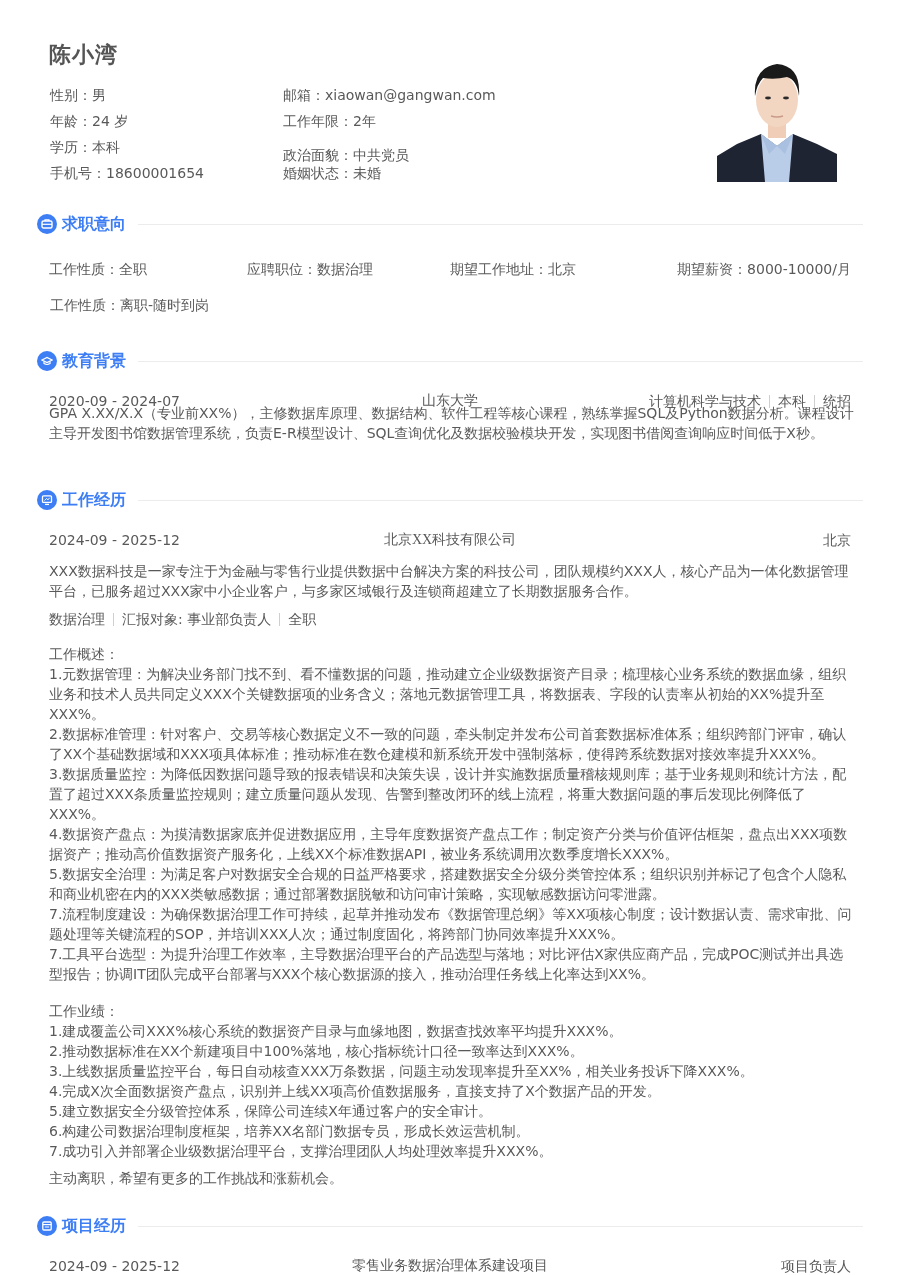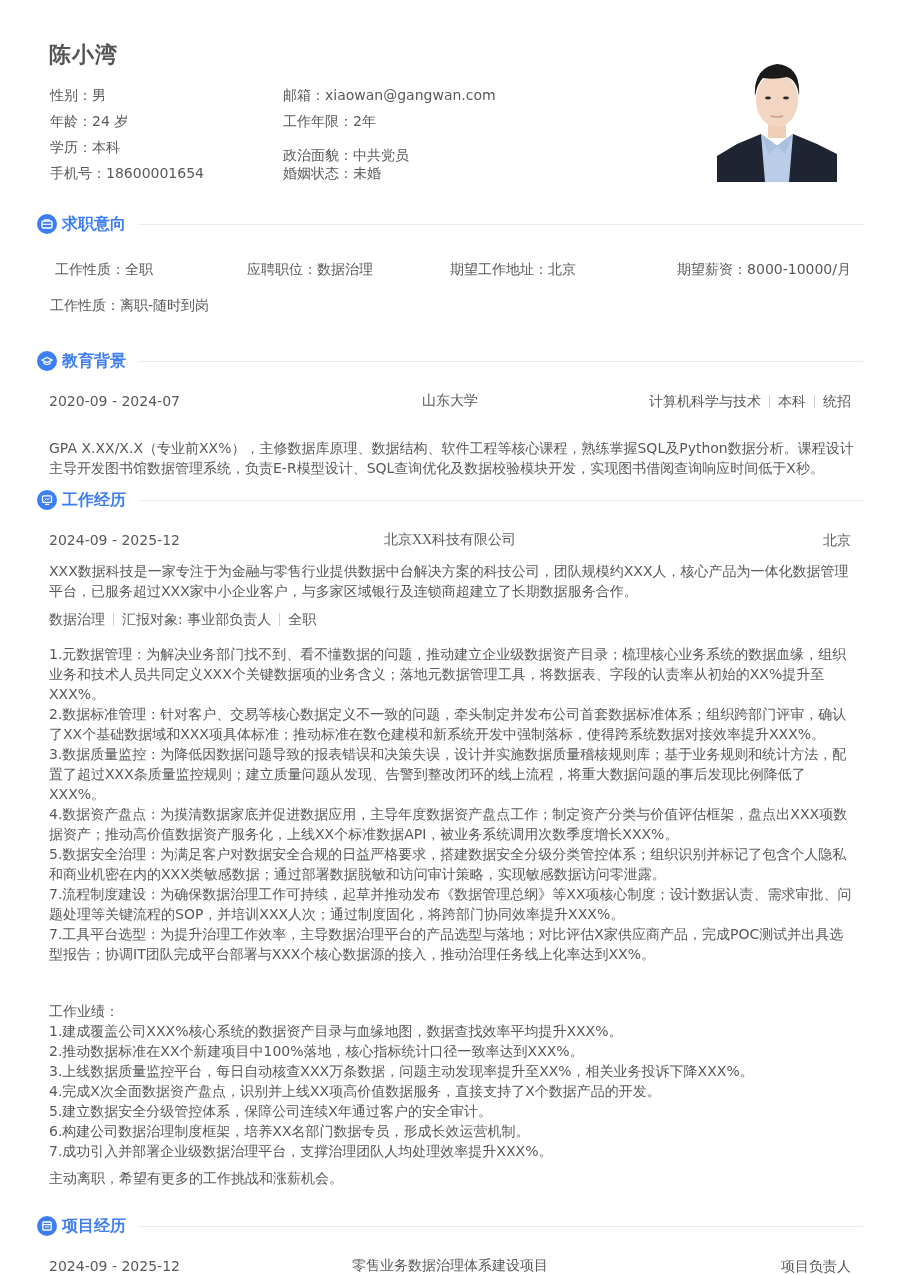--- a/index.html
+++ b/index.html
@@ -73,21 +73,21 @@
         <rect x="1" y="3" width="10" height="7" rx="1.5" fill="none" stroke="#fff" stroke-width="1.4"></rect>
         <path d="M4 3 V1.8 H8 V3" stroke="#fff" stroke-width="1.2" fill="none"></path>
         <line x1="1" y1="6.3" x2="11" y2="6.3" stroke="#fff" stroke-width="1.2"></line>
       </svg>
   </span>
   <span class="section-title">求职意向</span>
   <span class="section-line"></span>
 </div>
 
 <div class="row" style="top:258px; height:22px">
-  <span class="abs" style="left:6px"><span>工作性质：</span><span>全职</span></span>
+  <span class="abs" style="left:0"><span>工作性质：</span><span>全职</span></span>
   <span class="abs" style="left:198px"><span>应聘职位：</span><span>数据治理</span></span>
   <span class="abs" style="left:401px"><span>期望工作地址：</span><span>北京</span></span>
   <span class="abs right"><span>期望薪资：</span><span>8000-10000/月</span></span>
 </div>
 <div class="row" style="top:294px; height:22px">
   <span class="abs" style="left:1px"><span>工作性质：</span><span>离职-随时到岗</span></span>
 </div>
 
 <div class="section-head" style="top:349px">
   <span class="section-icon">
@@ -98,21 +98,21 @@
   </span>
   <span class="section-title">教育背景</span>
   <span class="section-line"></span>
 </div>
 
 <div class="row" style="top:390px; height:22px">
   <span class="abs" style="left:0">2020-09 - 2024-07</span>
   <span class="abs center">山东大学</span>
   <span class="abs right"><span>计算机科学与技术</span><span class="sep"></span><span>本科</span><span class="sep"></span><span>统招</span></span>
 </div>
-<div class="para" style="top:438px">GPA X.XX/X.X（专业前XX%），主修数据库原理、数据结构、软件工程等核心课程，熟练掌握SQL及Python数据分析。课程设计主导开发图书馆数据管理系统，负责E-R模型设计、SQL查询优化及数据校验模块开发，实现图书借阅查询响应时间低于X秒。</div>
+<div class="para" style="top:403px">GPA X.XX/X.X（专业前XX%），主修数据库原理、数据结构、软件工程等核心课程，熟练掌握SQL及Python数据分析。课程设计主导开发图书馆数据管理系统，负责E-R模型设计、SQL查询优化及数据校验模块开发，实现图书借阅查询响应时间低于X秒。</div>
 
 <div class="section-head" style="top:488px">
   <span class="section-icon">
     <svg width="12" height="12" viewBox="0 0 12 12">
         <rect x="1.5" y="1.8" width="9" height="6.6" rx="1" fill="none" stroke="#fff" stroke-width="1.3"></rect>
         <line x1="4" y1="10.4" x2="8" y2="10.4" stroke="#fff" stroke-width="1.3"></line>
         <path d="M3.5 6.5 L5.5 4.5 L7 5.8 L8.6 3.8" stroke="#fff" stroke-width="1" fill="none"></path>
       </svg>
   </span>
   <span class="section-title">工作经历</span>
@@ -123,20 +123,21 @@
   <span class="abs" style="left:0">2024-09 - 2025-12</span>
   <span class="abs center">北京XX科技有限公司</span>
   <span class="abs right">北京</span>
 </div>
 <div class="para" style="top:561px">XXX数据科技是一家专注于为金融与零售行业提供数据中台解决方案的科技公司，团队规模约XXX人，核心产品为一体化数据管理平台，已服务超过XXX家中小企业客户，与多家区域银行及连锁商超建立了长期数据服务合作。</div>
 <div class="para" style="top:609px">
   <span>数据治理</span><span class="sep"></span><span>汇报对象: 事业部负责人</span><span class="sep"></span><span>全职</span>
 </div>
 
 <div class="para" style="top:644px">
+  <p>工作概述：</p>
   <p>1.元数据管理：为解决业务部门找不到、看不懂数据的问题，推动建立企业级数据资产目录；梳理核心业务系统的数据血缘，组织业务和技术人员共同定义XXX个关键数据项的业务含义；落地元数据管理工具，将数据表、字段的认责率从初始的XX%提升至XXX%。</p>
   <p>2.数据标准管理：针对客户、交易等核心数据定义不一致的问题，牵头制定并发布公司首套数据标准体系；组织跨部门评审，确认了XX个基础数据域和XXX项具体标准；推动标准在数仓建模和新系统开发中强制落标，使得跨系统数据对接效率提升XXX%。</p>
   <p>3.数据质量监控：为降低因数据问题导致的报表错误和决策失误，设计并实施数据质量稽核规则库；基于业务规则和统计方法，配置了超过XXX条质量监控规则；建立质量问题从发现、告警到整改闭环的线上流程，将重大数据问题的事后发现比例降低了XXX%。</p>
   <p>4.数据资产盘点：为摸清数据家底并促进数据应用，主导年度数据资产盘点工作；制定资产分类与价值评估框架，盘点出XXX项数据资产；推动高价值数据资产服务化，上线XX个标准数据API，被业务系统调用次数季度增长XXX%。</p>
   <p>5.数据安全治理：为满足客户对数据安全合规的日益严格要求，搭建数据安全分级分类管控体系；组织识别并标记了包含个人隐私和商业机密在内的XXX类敏感数据；通过部署数据脱敏和访问审计策略，实现敏感数据访问零泄露。</p>
   <p>7.流程制度建设：为确保数据治理工作可持续，起草并推动发布《数据管理总纲》等XX项核心制度；设计数据认责、需求审批、问题处理等关键流程的SOP，并培训XXX人次；通过制度固化，将跨部门协同效率提升XXX%。</p>
   <p>7.工具平台选型：为提升治理工作效率，主导数据治理平台的产品选型与落地；对比评估X家供应商产品，完成POC测试并出具选型报告；协调IT团队完成平台部署与XXX个核心数据源的接入，推动治理任务线上化率达到XX%。</p>
 </div>
 
 <div class="para" style="top:1001px">

